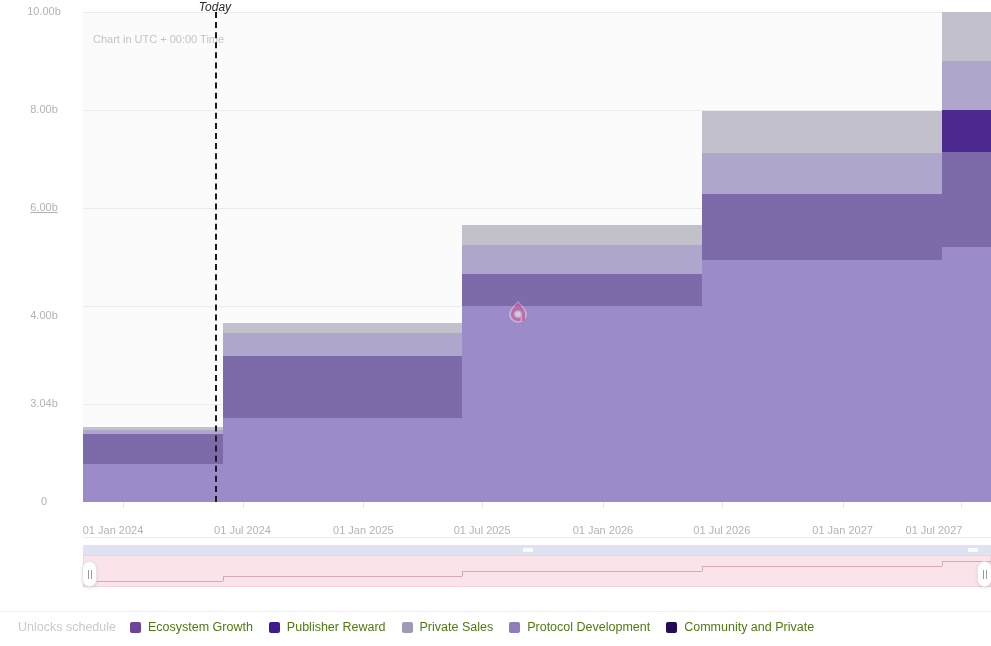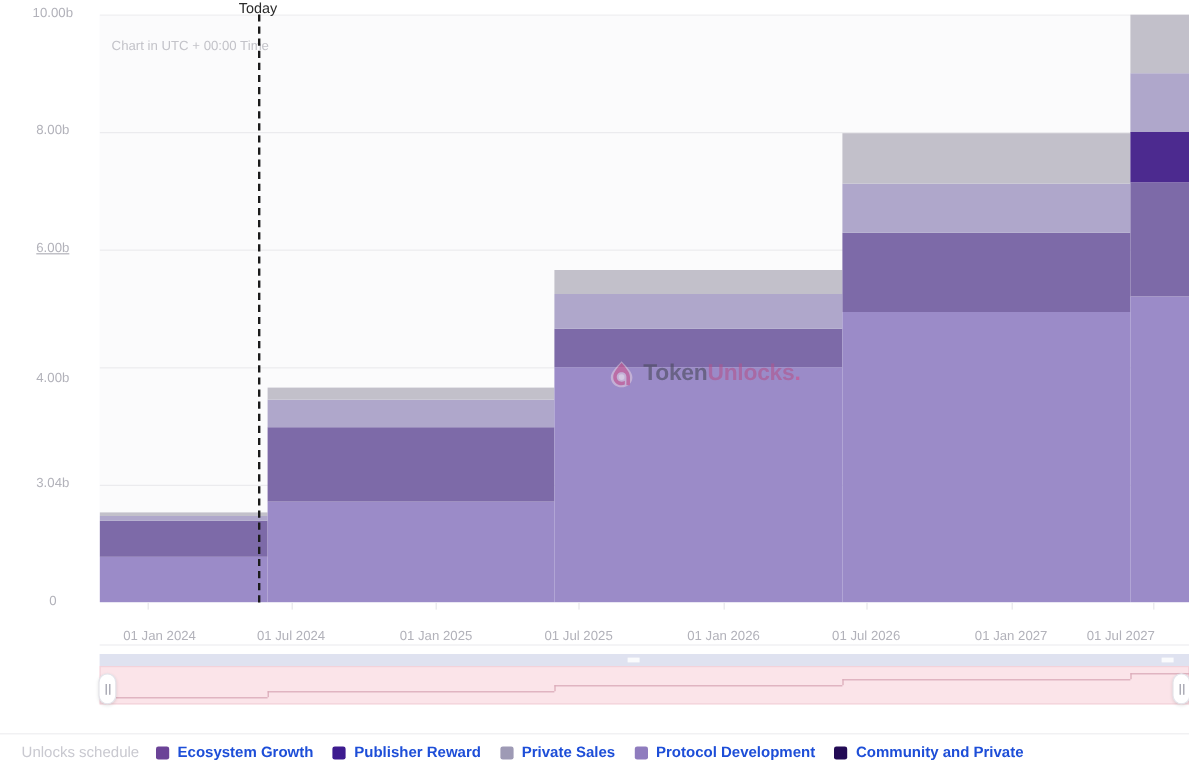--- a/index.html
+++ b/index.html
@@ -97,20 +97,21 @@
     height: 490px;
     border-left: 2px dashed #1b1b1b;
   }
   .today-label {
     position: absolute;
     top: 0px;
     font-size: 12px;
     color: #2b2b2b;
     transform: translateX(-50%);
     white-space: nowrap;
+    font-style: italic;
   }
 
   .utc-note {
     position: absolute;
     left: 93px;
     top: 33px;
     font-size: 11px;
     color: #c3c3c9;
     white-space: nowrap;
   }
@@ -238,23 +239,22 @@
     cursor: pointer;
   }
   .legend-swatch {
     width: 11px;
     height: 11px;
     border-radius: 2px;
     margin-right: 7px;
     flex: 0 0 auto;
   }
   .legend-label {
-    color: #1d4ed8;
+    color: #4d7c0f;
     font-size: 12.5px;
-    font-weight: bold;
   }
 </style>
 </head>
 <body>
 
 <div id="chart-root">
 
   <div class="plot-outer">
 
     <div id="y-labels">
@@ -299,32 +299,31 @@
         </div>
 
       <div class="watermark">
         <svg width="22" height="24" viewBox="0 0 22 24">
           <path d="M11 1 C6 6.5 2 10.2 2 14.6 C2 19.2 6 22.8 11 22.8 C16 22.8 20 19.2 20 14.6 C20 10.2 16 6.5 11 1 Z" fill="#f2dbe6" opacity="0.75"></path>
           <path d="M11 2.2 C7 7 4 10.4 4 14.3 C4 18.2 7.2 21 11 21 C12 21 12.9 20.8 13.7 20.4
                    L13.7 17.2 C12.9 17.8 12 18.1 11 18.1 C8.7 18.1 7 16.4 7 14.2 C7 12 8.7 10.3 11 10.3
                    C13.3 10.3 15 12 15 14.2 L15 21 L18 21 L18 14.2 C18 10.4 15 7 11 2.2 Z" fill="#cf5b92"></path>
           <circle cx="11" cy="14.2" r="2.4" fill="#f7eff3"></circle>
         </svg>
-        <div class="wm-text"><span class="wm-a">Token</span><span class="wm-b">Unlocks</span><span class="wm-dot">.</span></div>
       </div>
     </div>
 
     <div class="utc-note">Chart in UTC + 00:00 Time</div>
 
     <div class="today-line" id="today-line" style="left: 214.965px;"></div>
     <div class="today-label" id="today-label" style="left: 214.965px;">Today</div>
 
     <div class="x-axis-line"></div>
     <div id="x-labels">
-        <div class="x-tick-label" style="left: 133px; text-align: right;">01 Jan 2024</div>
+        <div class="x-tick-label" style="left: 113px; text-align: right;">01 Jan 2024</div>
         <div class="x-tick-mark" style="left: 123.049px;"></div>
         <div class="x-tick-label" style="left: 242.54px;">01 Jul 2024</div>
         <div class="x-tick-mark" style="left: 242.54px;"></div>
         <div class="x-tick-label" style="left: 363.344px;">01 Jan 2025</div>
         <div class="x-tick-mark" style="left: 363.344px;"></div>
         <div class="x-tick-label" style="left: 482.179px;">01 Jul 2025</div>
         <div class="x-tick-mark" style="left: 482.179px;"></div>
         <div class="x-tick-label" style="left: 602.983px; text-align: right;">01 Jan 2026</div>
         <div class="x-tick-mark" style="left: 602.983px;"></div>
         <div class="x-tick-label" style="left: 721.817px;">01 Jul 2026</div>

